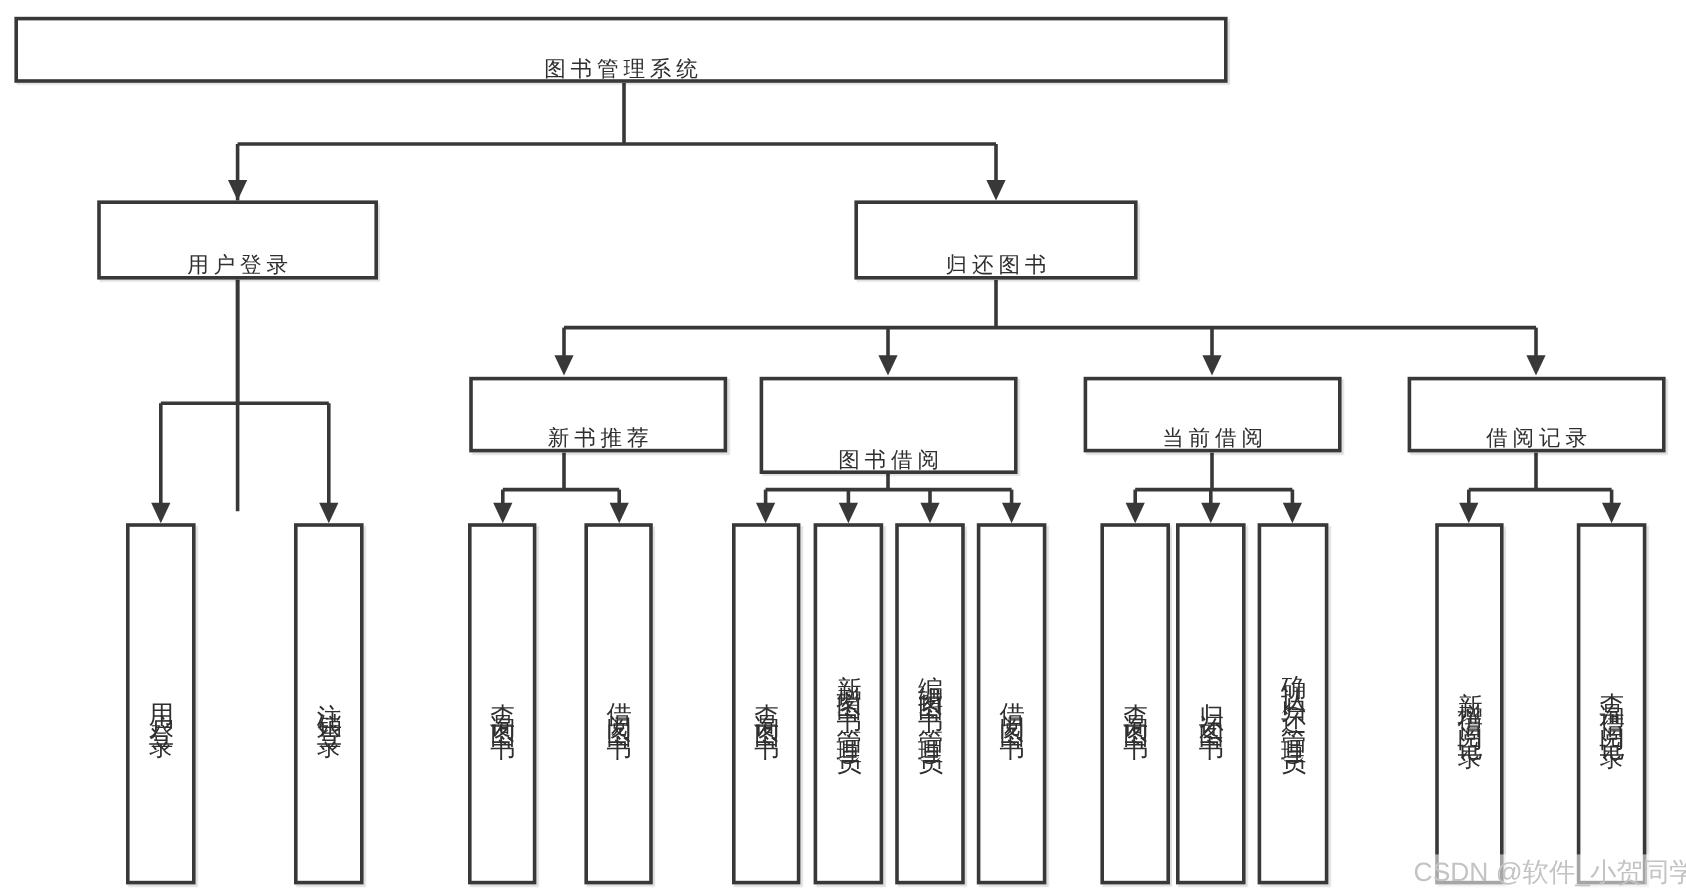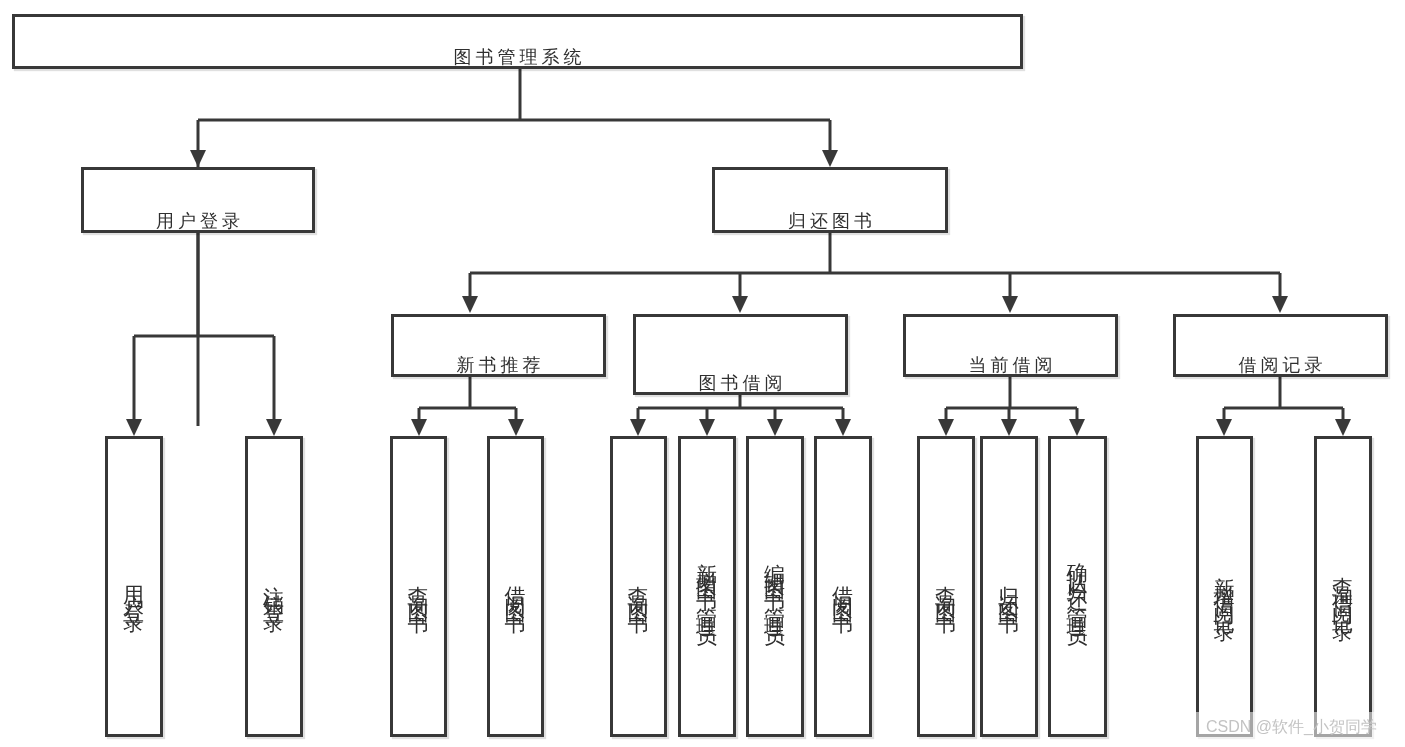--- a/index.html
+++ b/index.html
@@ -59,21 +59,21 @@
     white-space: nowrap;
   }
   .watermark {
     position: absolute;
     left: 1178px;
     top: 712px;
     width: 227px;
     height: 32px;
     background: rgba(255,255,255,0.55);
     color: #c3c3c3;
-    font-size: 16px;
+    font-size: 22px;
     line-height: 30px;
     text-align: center;
     white-space: nowrap;
     z-index: 5;
   }
 </style>
 </head>
 <body>
 
 <div class="canvas">

